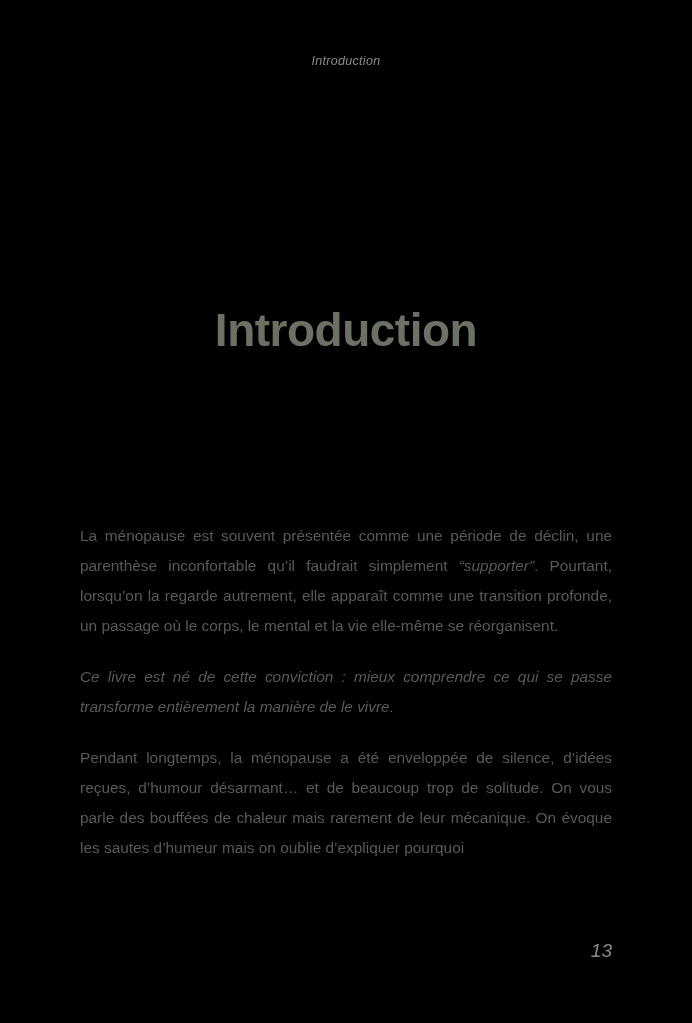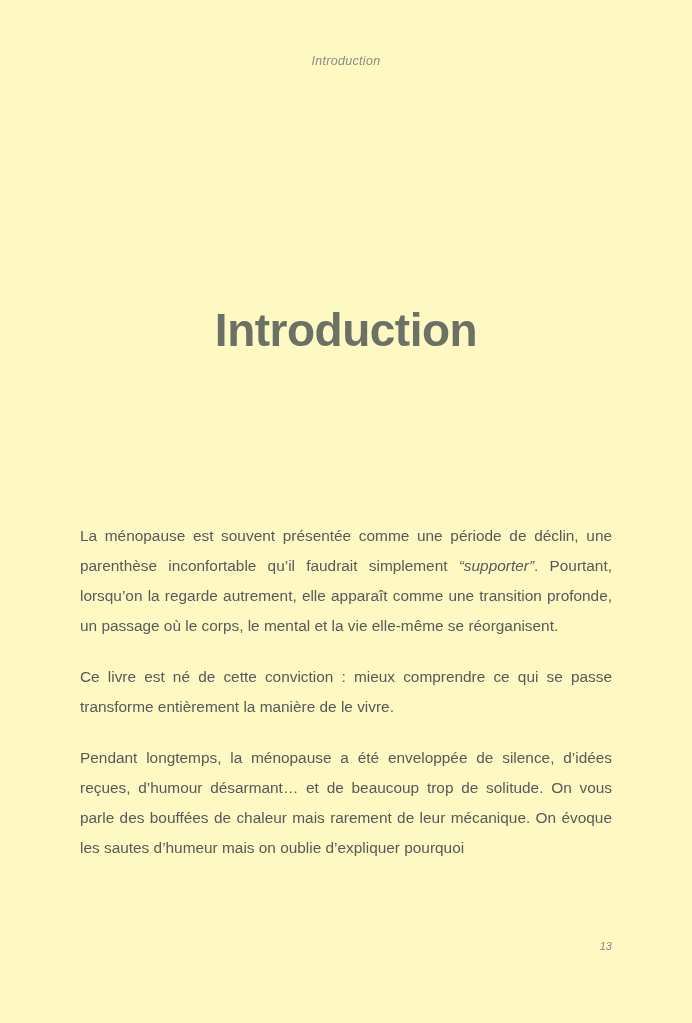--- a/index.html
+++ b/index.html
@@ -58,35 +58,35 @@
     font-style: italic;
   }
   .folio {
     position: absolute;
     top: 940px;
     left: 0;
     width: 692px;
     padding-right: 80px;
     box-sizing: border-box;
     text-align: right;
-    font-size: 11px;
+    font-size: 19px;
     font-style: italic;
     color: #8a8a86;
   }
 </style>
 </head>
 <body>
 
-<div class="page" style="background: #fef9c3;">
+<div class="page" style="background: #000000;">
 
   <div class="running-head" style="color: rgb(138, 138, 134);">Introduction</div>
 
   <h1 class="chapter-title" style="color: rgb(107, 114, 101);">Introduction</h1>
 
   <div class="body-block">
     <p style="color: rgb(89, 89, 90);">La ménopause est souvent présentée comme une période de déclin, une parenthèse inconfortable qu’il faudrait simplement <em>“supporter”</em>. Pourtant, lorsqu’on la regarde autrement, elle apparaît comme une transition profonde, un passage où le corps, le mental et la vie elle-même se réorganisent.</p>
-    <p style="color: rgb(89, 89, 90);">Ce livre est né de cette conviction : mieux comprendre ce qui se passe transforme entièrement la manière de le vivre.</p>
+    <p style="color: rgb(89, 89, 90); font-style: italic;">Ce livre est né de cette conviction : mieux comprendre ce qui se passe transforme entièrement la manière de le vivre.</p>
     <p style="color: rgb(89, 89, 90);">Pendant longtemps, la ménopause a été enveloppée de silence, d’idées reçues, d’humour désarmant… et de beaucoup trop de solitude. On vous parle des bouffées de chaleur mais rarement de leur mécanique. On évoque les sautes d’humeur mais on oublie d’expliquer pourquoi</p>
   </div>
 
   <div class="folio" style="color: rgb(138, 138, 134);">13</div>
 
 </div>
 
 </body></html>

